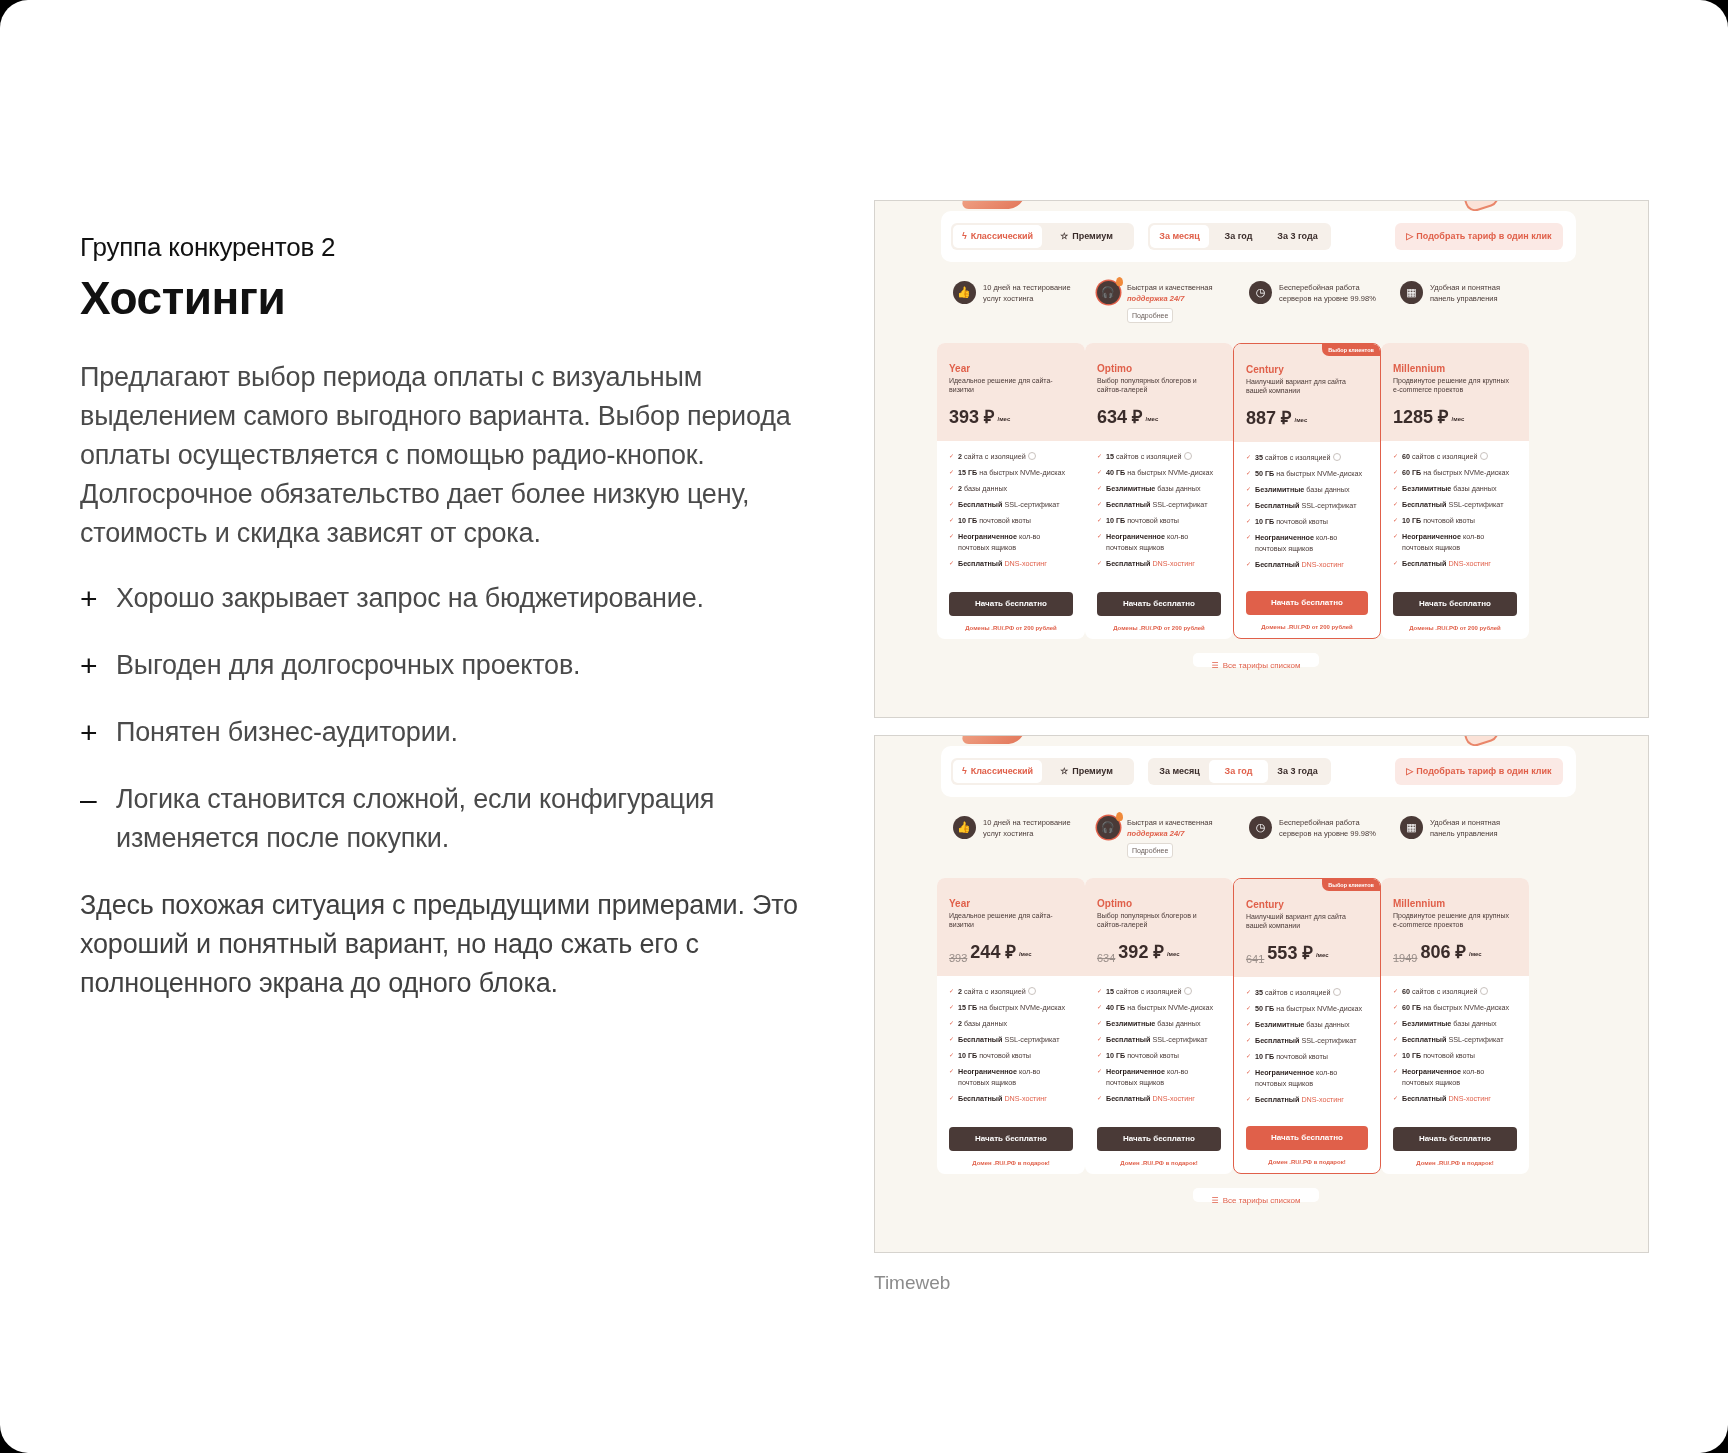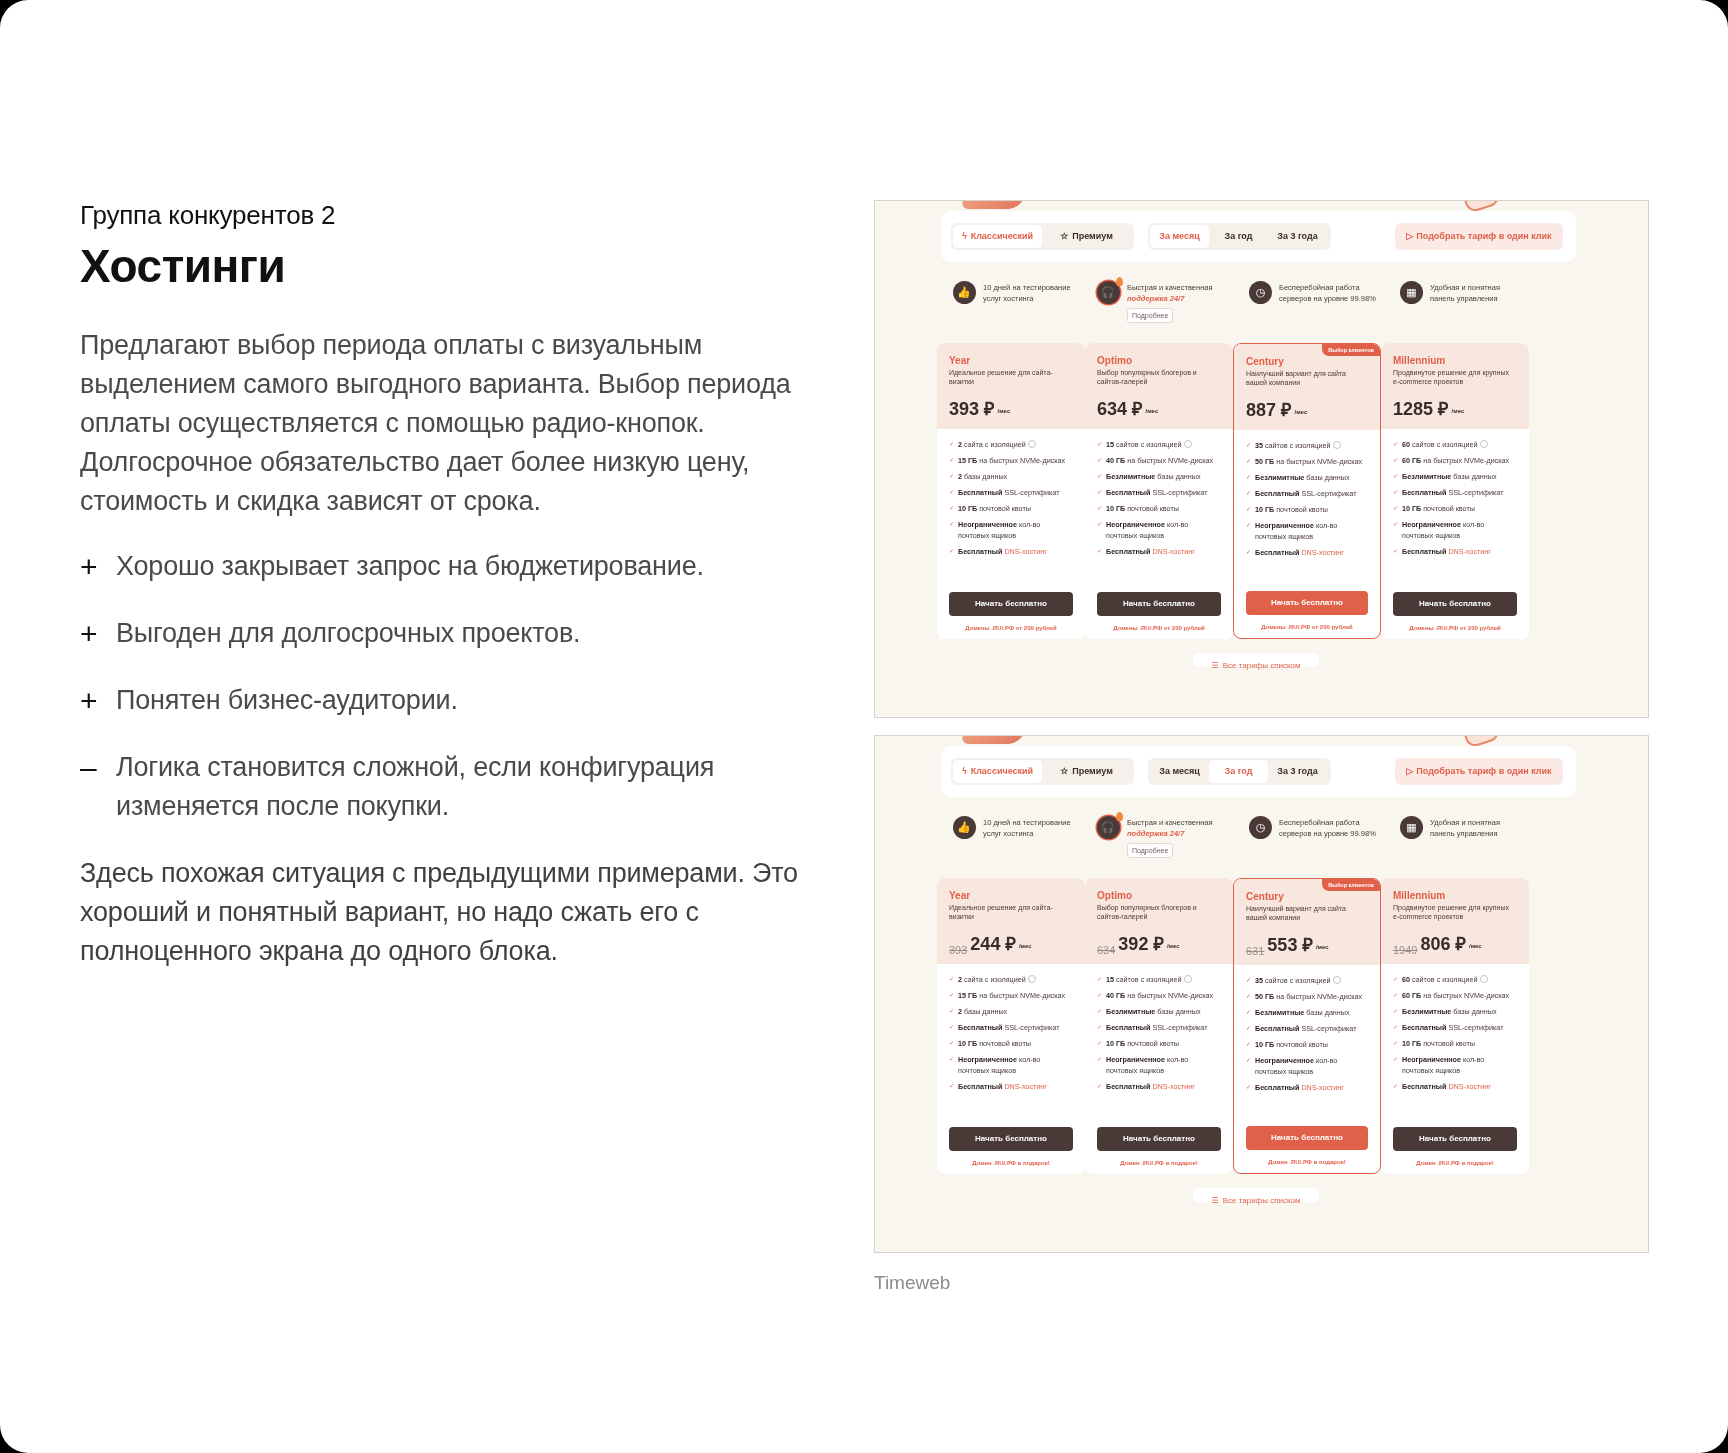--- a/index.html
+++ b/index.html
@@ -4,21 +4,21 @@
 <style>
   * { box-sizing: border-box; margin: 0; padding: 0; }
   html, body { width: 1728px; height: 1453px; background: #000; overflow: hidden; }
   body { font-family: "Liberation Sans", sans-serif; }
   .sheet {
     position: absolute; left: 0; top: 0; width: 1728px; height: 1453px;
     background: #fff; border-radius: 28px; overflow: hidden;
   }
   
   .left { position: absolute; left: 80px; top: 198px; width: 740px; color: #111; }
-  .eyebrow { font-size: 26px; line-height: 34px; color: #111; letter-spacing: -0.2px; }
+  .eyebrow { font-size: 26px; line-height: 34px; color: #111; letter-spacing: -0.2px; margin-top: 32px; }
   .title { font-size: 46px; line-height: 56px; font-weight: 700; margin-top: 6px; letter-spacing: -0.5px; }
   .intro { font-size: 27px; line-height: 39px; color: #4a4a4a; margin-top: 32px; letter-spacing: -0.2px; }
   .points { margin-top: 26px; list-style: none; }
   .point { display: flex; font-size: 27px; line-height: 39px; color: #4a4a4a; margin-bottom: 28px; letter-spacing: -0.2px; }
   .point .mark { width: 36px; flex: 0 0 36px; color: #111; font-weight: 400; font-size: 30px; }
   .outro { font-size: 27px; line-height: 39px; color: #404040; margin-top: 8px; letter-spacing: -0.2px; }
 
   
   .frame {
     position: absolute; left: 874px; width: 775px; height: 518px;
@@ -60,21 +60,21 @@
   .feat .circ.hot::after { content: ""; position: absolute; right: -3px; top: -4px; width: 7px; height: 9px; background: #f08a3a; border-radius: 50% 50% 50% 50% / 60% 60% 40% 40%; }
   .feat .txt { font-size: 7.5px; line-height: 11px; color: #4a3a37; padding-top: 1px; }
   .feat .txt .hl { color: #e0604a; font-weight: 700; display: block; font-style: italic; }
   .feat .more { display: inline-block; margin-top: 4px; border: 1px solid #e0dad3; border-radius: 3px; padding: 1px 4px; font-size: 7px; color: #6b5f5b; background: #fff; }
 
   .cards { position: absolute; left: 62px; top: 142px; width: 640px; height: 296px; }
   .card {
     position: absolute; top: 0; width: 148px; height: 296px; border-radius: 8px; background: #fff; overflow: hidden;
   }
   .card.featured { border: 1.5px solid #e0604a; }
-  .card .head { background: #f8e7df; height: 86px; padding: 12px 12px 0 12px; position: relative; }
+  .card .head { background: #f8e7df; height: 98px; padding: 20px 12px 0 12px; position: relative; }
   .card .badge { position: absolute; right: 0; top: 0; background: #e0604a; color: #fff; font-size: 5.5px; font-weight: 700; padding: 3px 6px; border-radius: 0 0 0 7px; }
   .card .name { color: #e0604a; font-size: 10px; font-weight: 700; line-height: 12px; }
   .card .desc { color: #4a3a37; font-size: 7px; line-height: 8.5px; margin-top: 2px; height: 18px; }
   .card .price { margin-top: 12px; color: #3a2c2a; font-size: 18px; font-weight: 700; line-height: 20px; display: flex; align-items: flex-start; gap: 3px; }
   .card .price .old { font-size: 11px; color: #9a8f8a; font-weight: 400; text-decoration: line-through; margin-top: 6px; }
   .card .price .per { font-size: 6px; margin-top: 2px; font-weight: 700; }
   .card ul { list-style: none; padding: 10px 12px 0 12px; }
   .card li { font-size: 7.2px; line-height: 11px; color: #4a3a37; padding-left: 9px; position: relative; margin-bottom: 5px; }
   .card li::before { content: "✓"; position: absolute; left: 0; top: 0; color: #e0604a; font-size: 6px; }
   .card li b { color: #2a1f1d; }
@@ -337,21 +337,21 @@
             </ul>
             <div class="cta">Начать бесплатно</div>
             <div class="promo">Домен .RU/.РФ в подарок!</div>
           </div>
           <div class="card featured" style="left: 296px;">
             <div class="head">
               <div class="badge">Выбор клиентов</div>
               <div class="name">Century</div>
               <div class="desc">Наилучший вариант для сайта вашей компании</div>
               <div class="price">
-                <span class="old">631</span>
+                <span class="old">641</span>
                 <span>553 ₽</span>
                 <span class="per">/мес</span>
               </div>
             </div>
             <ul>
               <li><b>35</b><span> сайтов с изоляцией</span><span class="info"></span></li>
               <li><b>50 ГБ</b><span> на быстрых NVMe-дисках</span></li>
               <li><b>Безлимитные</b><span> базы данных</span></li>
               <li><b>Бесплатный</b><span> SSL-сертификат</span></li>
               <li><b>10 ГБ</b><span> почтовой квоты</span></li>

